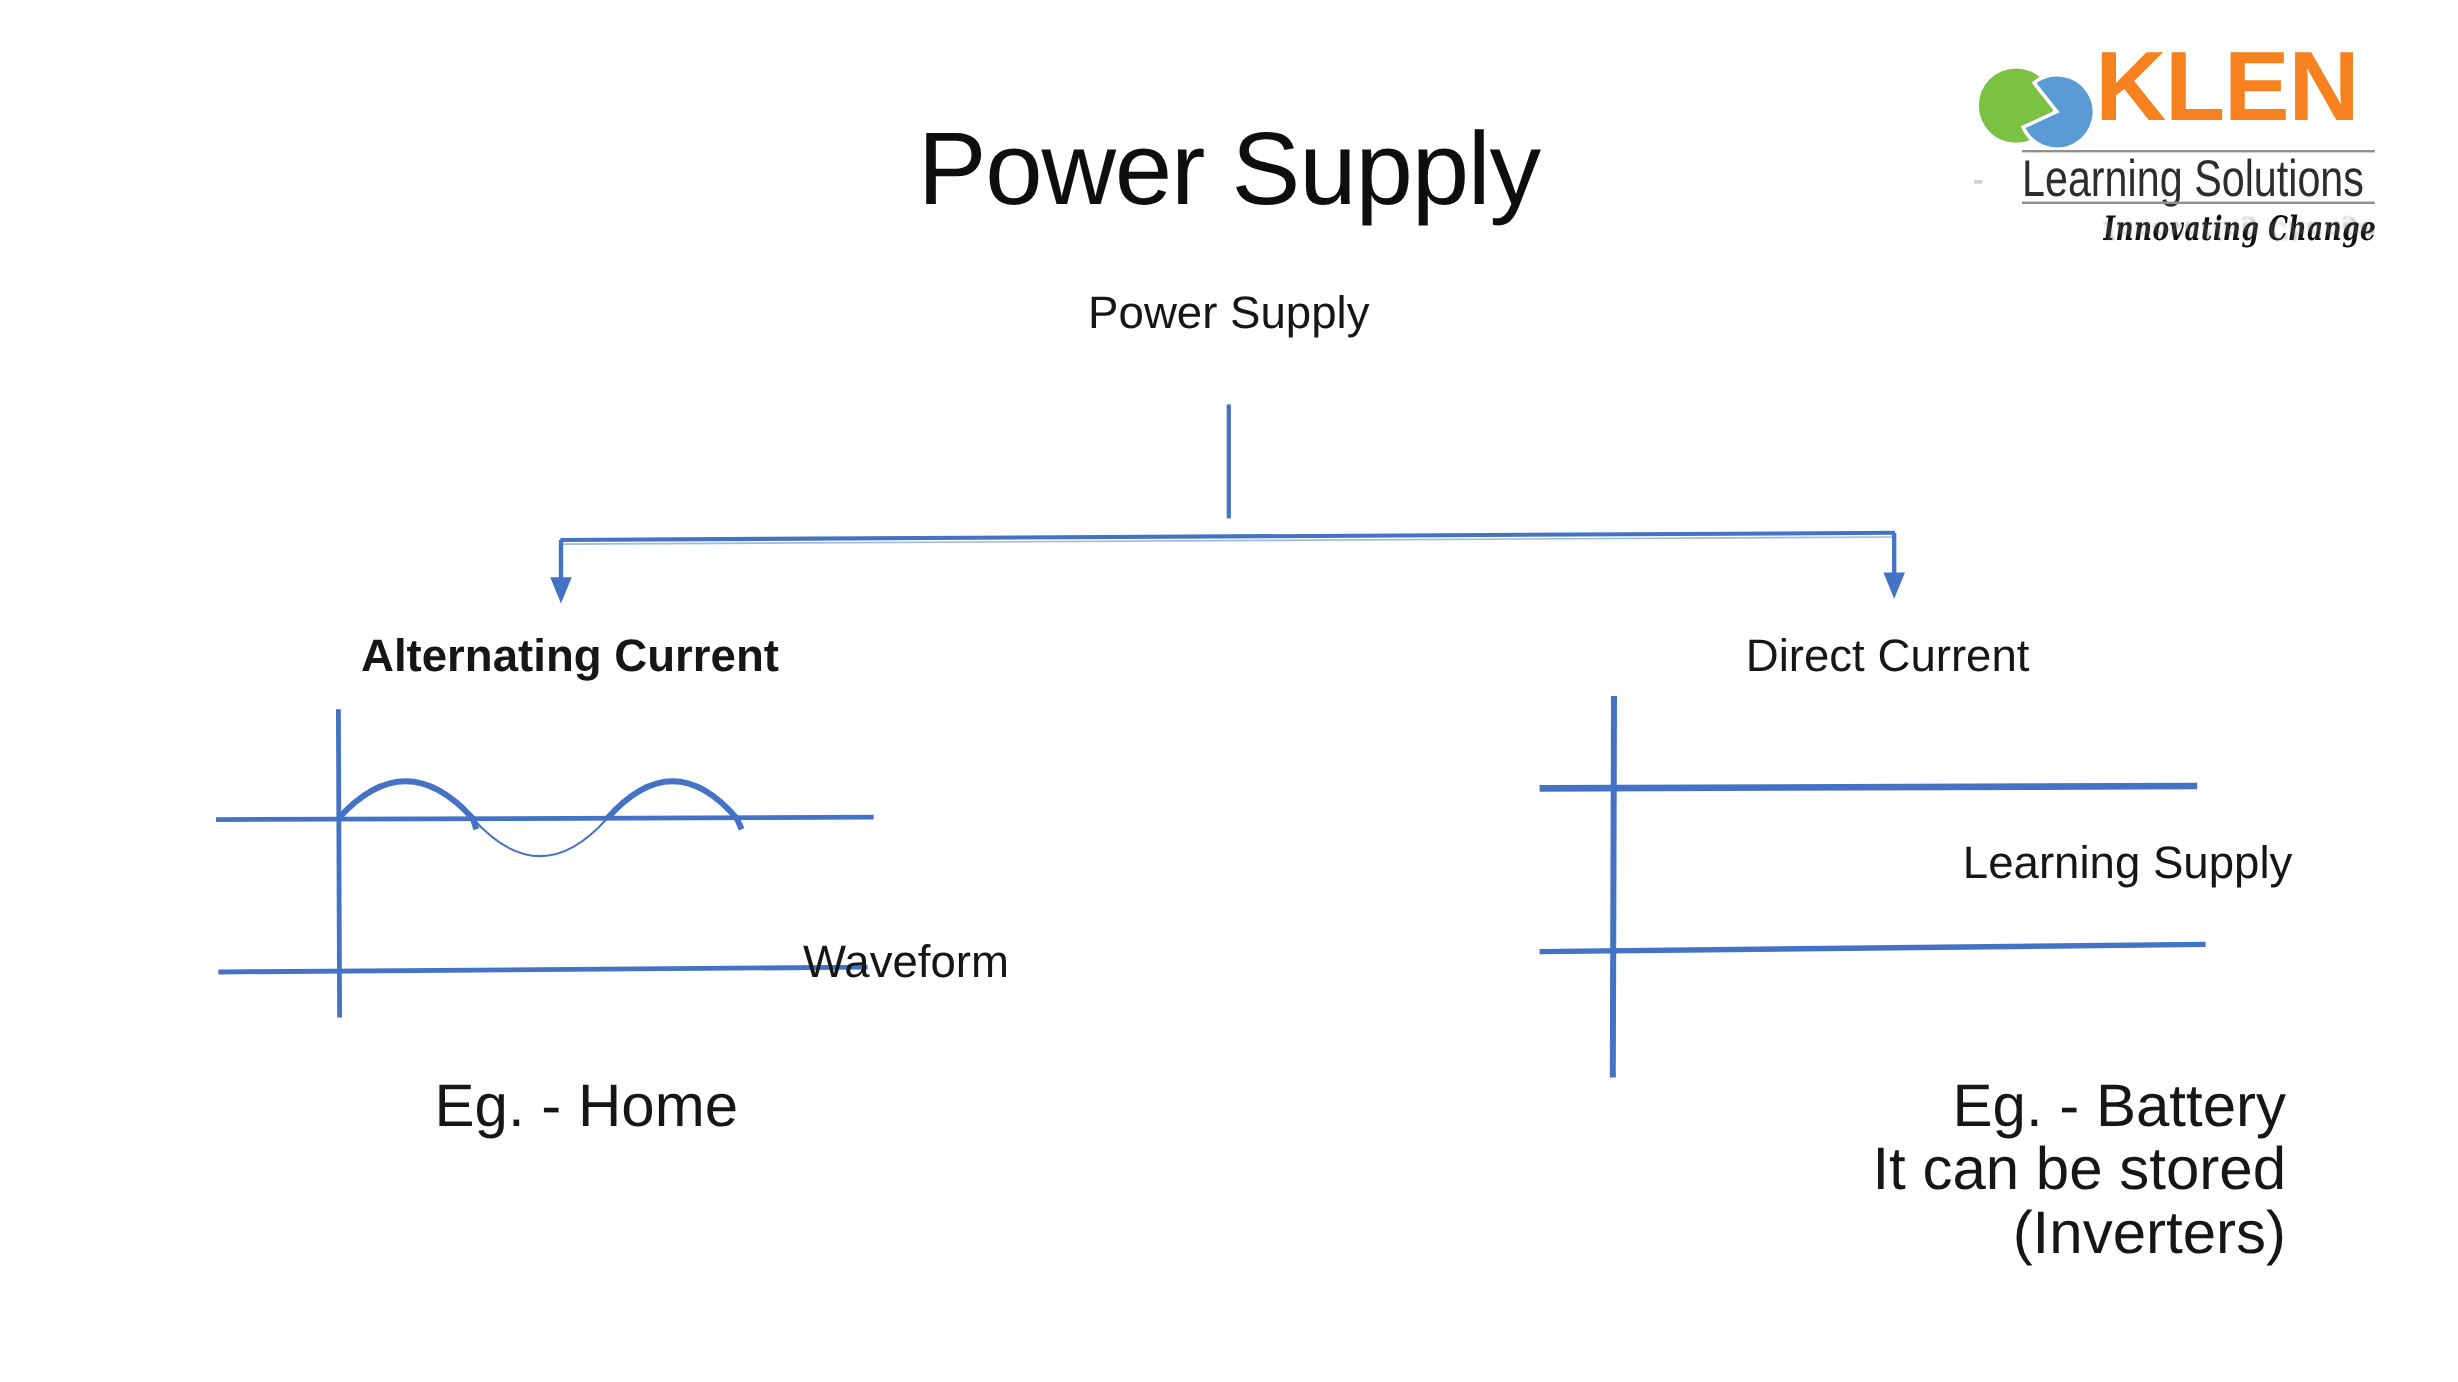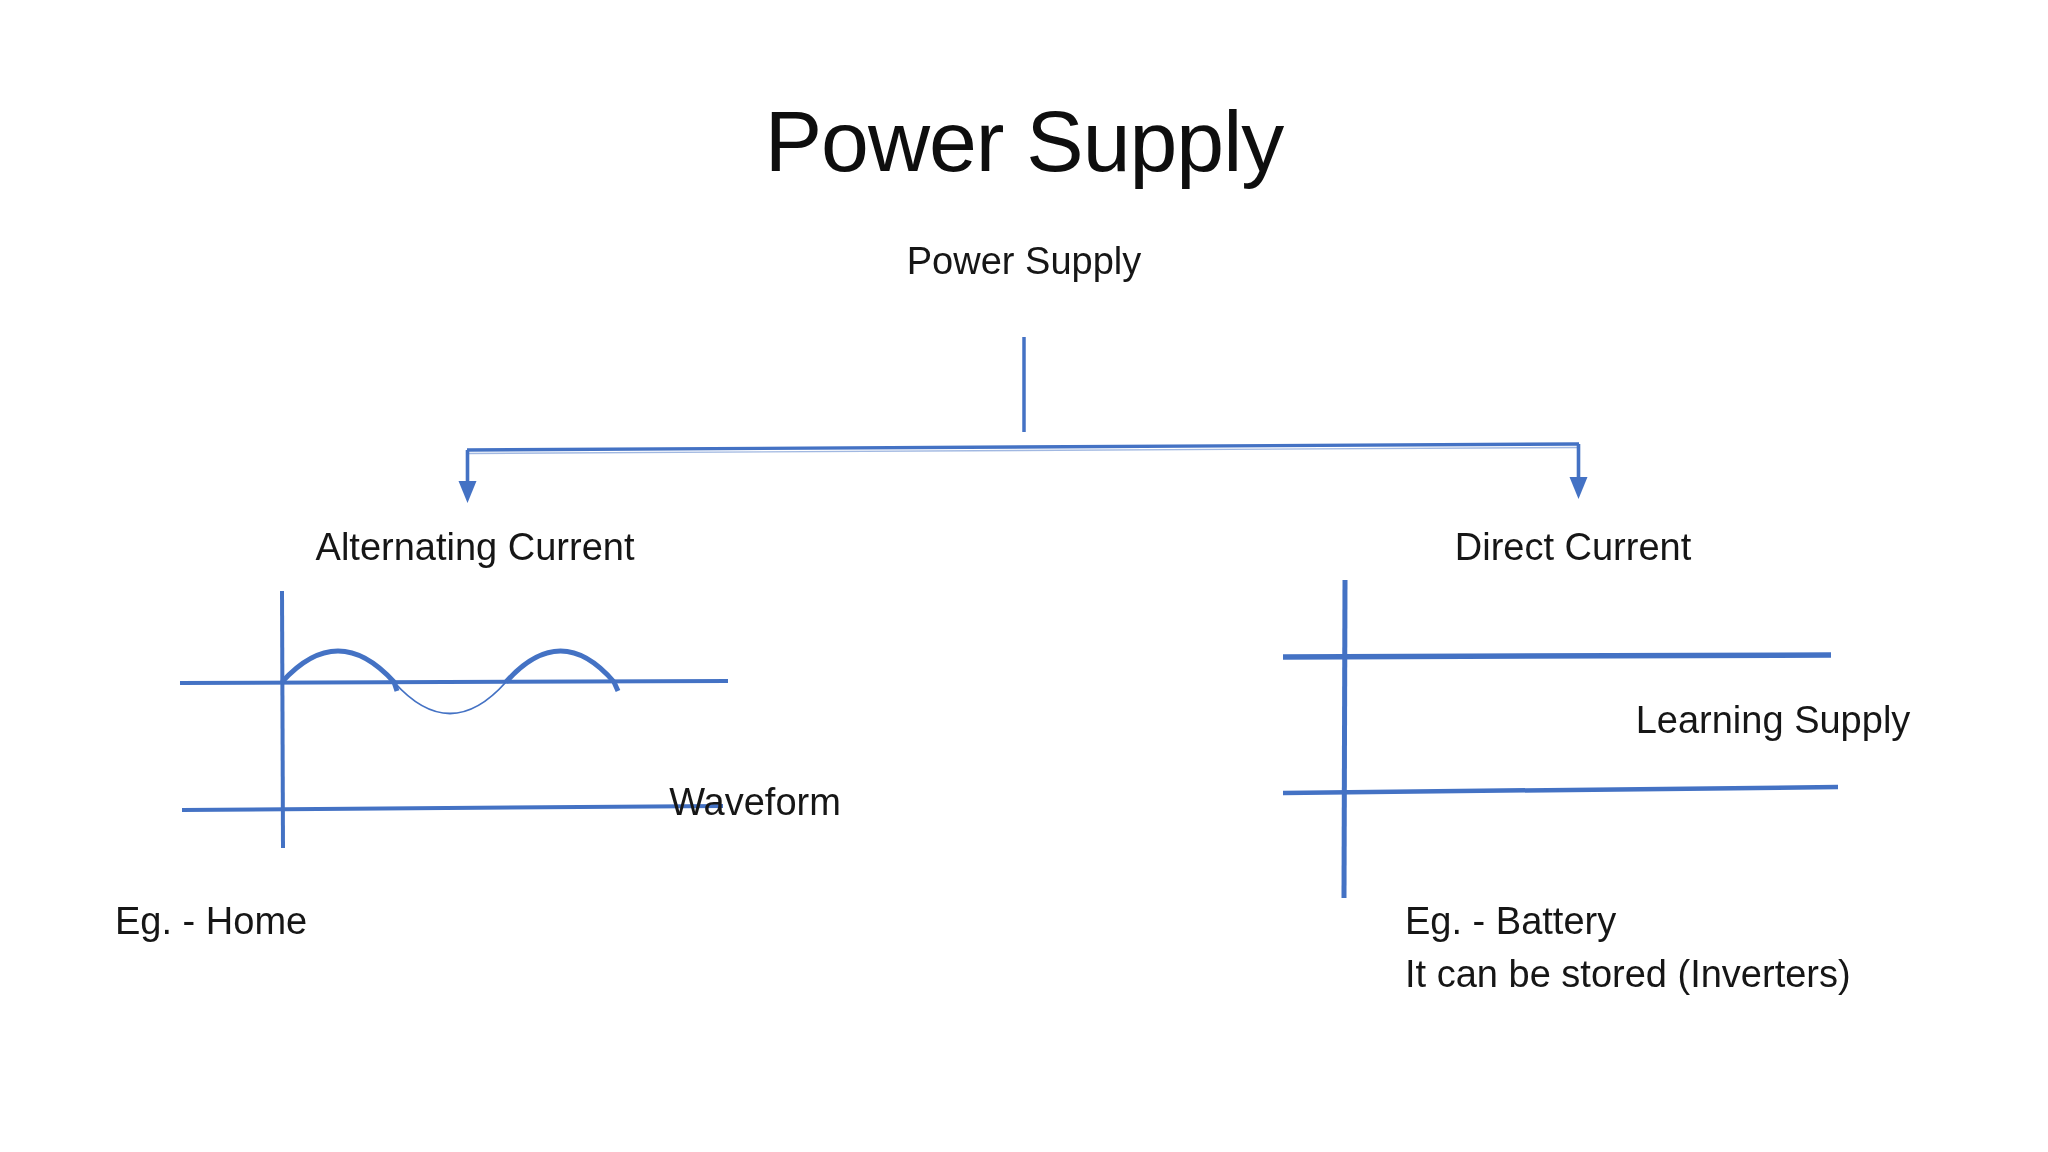--- a/index.html
+++ b/index.html
@@ -24,21 +24,21 @@
   .slide-title{
     left:0;top:96px;width:2048px;text-align:center;
     font-size:86px;line-height:1.05;font-weight:400;letter-spacing:-1px;color:#0e0e0e;
   }
   .root-label{
     left:0;top:240px;width:2048px;text-align:center;
     font-size:38px;line-height:1.15;color:#161616;
   }
   .branch-label{font-size:38px;line-height:1.15;color:#161616;}
   .caption{font-size:38px;line-height:1.15;color:#161616;}
-  .example{font-size:38px;line-height:53px;color:#161616;text-align:left;}
+  .example{font-size:50px;line-height:53px;color:#161616;text-align:right;}
   
   #lines{left:0;top:0;width:2048px;height:1152px;pointer-events:none;}
   #lines line, #lines path{stroke:var(--accent);fill:none;}
   #lines polygon{fill:var(--accent);stroke:none;}
   
   .logo{left:1645px;top:42px;width:380px;height:200px;}
   .logo-brand{
     left:101px;top:-10px;font-size:82px;font-weight:700;letter-spacing:-1px;
     color:var(--brand);line-height:1;
   }
@@ -86,28 +86,41 @@
 
     <line x1="1345" y1="580" x2="1344" y2="898" stroke-width="5"></line>
     <line x1="1283" y1="657" x2="1831" y2="655" stroke-width="5.5"></line>
     <line x1="1283" y1="793" x2="1838" y2="787" stroke-width="4.5"></line>
   </svg>
 
   <div class="abs slide-title">Power Supply</div>
 
   <div class="abs root-label">Power Supply</div>
 
-  <div class="abs branch-label center" style="left:225px;top:526px;width:500px;">Alternating Current</div>
+  <div class="abs branch-label center" style="left:225px;top:526px;width:500px;font-weight:bold;">Alternating Current</div>
   <div class="abs branch-label center" style="left:1323px;top:526px;width:500px;">Direct Current</div>
 
   <div class="abs caption center" style="left:555px;top:733px;width:400px;margin-top:48px;">Waveform</div>
   <div class="abs caption center" style="left:1573px;top:699px;width:400px;">Learning Supply</div>
 
   <div class="abs example" style="left:115px;top:895px;width:500px;">
     <div>Eg. - Home</div>
   </div>
   <div class="abs example" style="left:1405px;top:895px;width:500px;">
     <div>Eg. - Battery</div>
     <div>It can be stored (Inverters)</div>
   </div>
 
+  <div class="abs logo">
+    <svg class="abs" style="left:3px;top:8px;" width="100" height="84" viewBox="0 0 100 84" xmlns="http://www.w3.org/2000/svg">
+      <circle cx="32" cy="38" r="31" fill="var(--icon-green)"></circle>
+      <path d="M66,43 L47,19 A31,31 0 1 1 38,56 Z" fill="var(--icon-blue)" stroke="#ffffff" stroke-width="3"></path>
+    </svg>
+    <div class="abs logo-brand">KLEN</div>
+    <div class="abs logo-rule" style="top:83px;"></div>
+    <div class="abs logo-sub">Learning Solutions</div>
+    <div class="abs logo-rule" style="top:126px;"></div>
+    <div class="abs logo-tagline">Innovating Change</div>
+    <div class="abs logo-reflection">Innovating Change</div>
+    <div class="abs logo-stray"></div>
+  </div>
 
 </div>
 
 </body></html>

